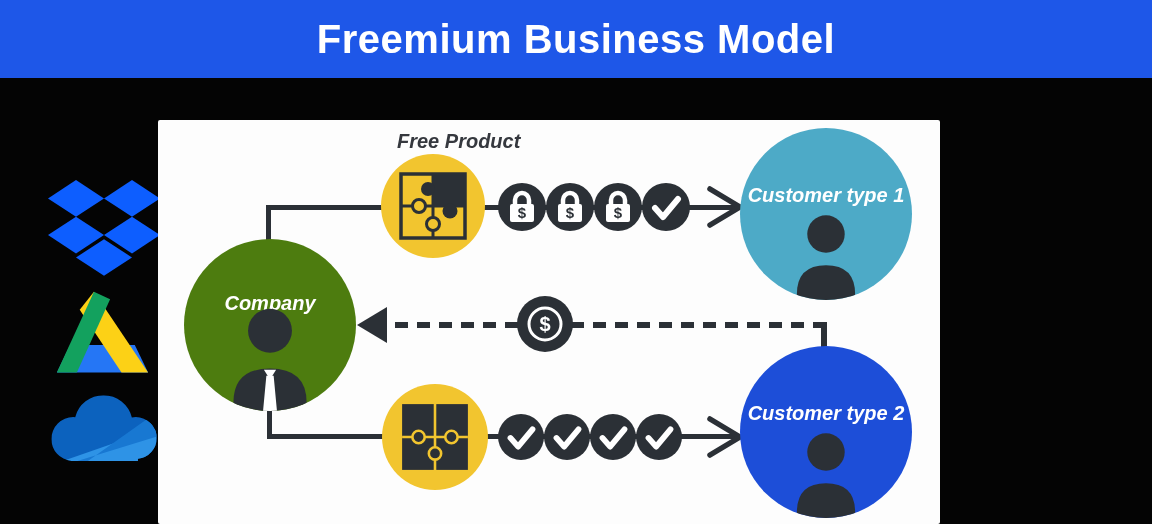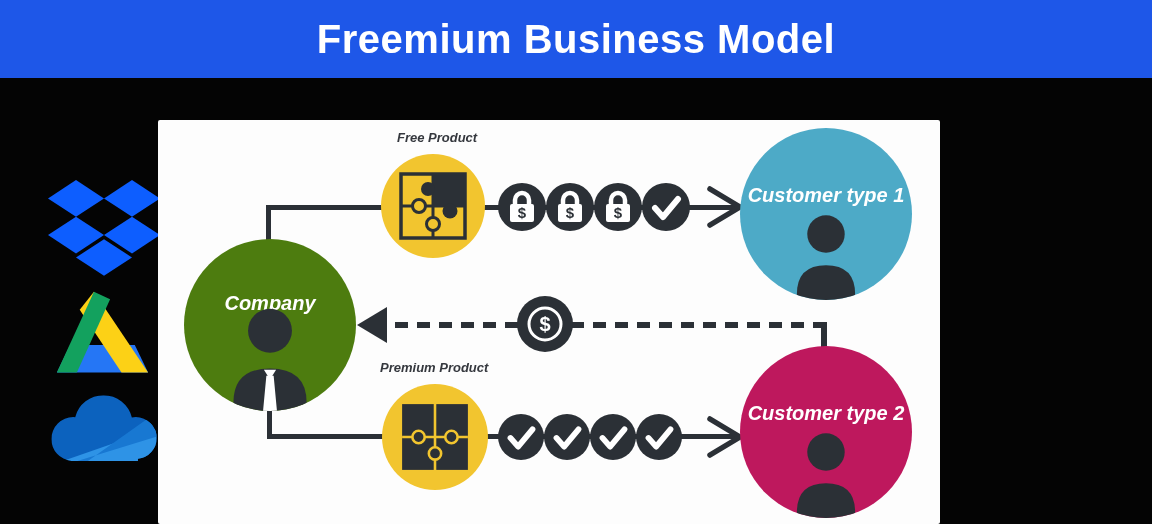--- a/index.html
+++ b/index.html
@@ -14,32 +14,32 @@
   .logo-dropbox{left:48px;top:180px;}
   .logo-gdrive{left:55px;top:290px;}
   .logo-onedrive{left:46px;top:390px;}
   
   .panel{position:absolute;left:158px;top:120px;width:782px;height:404px;background:#fdfdfd;
          border-radius:2px;}
   
   .bigcircle{position:absolute;border-radius:50%;overflow:hidden;}
   .company{left:26px;top:119px;width:172px;height:172px;background:#4d7c0f;}
   .cust1{left:582px;top:8px;width:172px;height:172px;background:#4daac7;}
-  .cust2{left:582px;top:226px;width:172px;height:172px;background:#be185d;}
+  .cust2{left:582px;top:226px;width:172px;height:172px;background:#1d4ed8;}
   .prodcircle{position:absolute;border-radius:50%;background:#f2c52f;display:flex;
               align-items:center;justify-content:center;}
   .freeprod{left:223px;top:34px;width:104px;height:104px;}
   .premprod{left:224px;top:264px;width:106px;height:106px;}
   .circle-label{position:absolute;width:100%;text-align:center;color:#fff;
                 font-style:italic;font-weight:700;font-size:20px;}
   .company .circle-label{top:53px;}
   .cust1 .circle-label,.cust2 .circle-label{top:56px;}
   .person{position:absolute;left:50%;transform:translateX(-50%);}
   
-  .sec-label{position:absolute;color:#35383e;font-style:italic;font-weight:700;font-size:13px;white-space:nowrap;}
+  .sec-label{position:absolute;color:#35383e;font-style:italic;font-weight:700;font-size:20px;white-space:nowrap;}
   .free-label{left:239px;top:10px;}
   .prem-label{left:222px;top:240px;}
   
   .line{position:absolute;background:#2b3036;}
   
   .node{position:absolute;border-radius:50%;background:#2b3036;display:flex;
         align-items:center;justify-content:center;}
   .node48{width:48px;height:48px;}
   .node46{width:46px;height:46px;}
   
@@ -113,21 +113,20 @@
     <div class="line" style="left:663px;top:202px;width:6px;height:30px;"></div>
     <div class="money-tri"></div>
     <div class="money-node">
       <svg width="56" height="56" viewBox="0 0 56 56">
         <circle cx="28" cy="28" r="16" fill="none" stroke="#ffffff" stroke-width="3"></circle>
         <text x="28" y="35" text-anchor="middle" font-size="20" font-weight="bold" fill="#ffffff" font-family="Liberation Sans, sans-serif">$</text>
       </svg>
     </div>
 
     <div class="sec-label free-label">Free Product</div>
-    <div class="sec-label prem-label">Premium Product</div>
 
     <div class="prodcircle freeprod">
       <svg width="72" height="72" viewBox="0 0 72 72">
         <path d="M36 4 V68 M4 36 H68" stroke="#2b3036" stroke-width="3" fill="none"></path>
         <circle cx="22" cy="36" r="6.5" fill="#f2c52f" stroke="#2b3036" stroke-width="3"></circle>
         <circle cx="36" cy="54" r="6.5" fill="#f2c52f" stroke="#2b3036" stroke-width="3"></circle>
         <rect x="36" y="4" width="32" height="32" fill="#2b3036"></rect>
         <circle cx="31" cy="19" r="7" fill="#2b3036"></circle>
         <circle cx="53" cy="41" r="7.5" fill="#2b3036"></circle>
         <rect x="4" y="4" width="64" height="64" fill="none" stroke="#2b3036" stroke-width="3.5"></rect>

